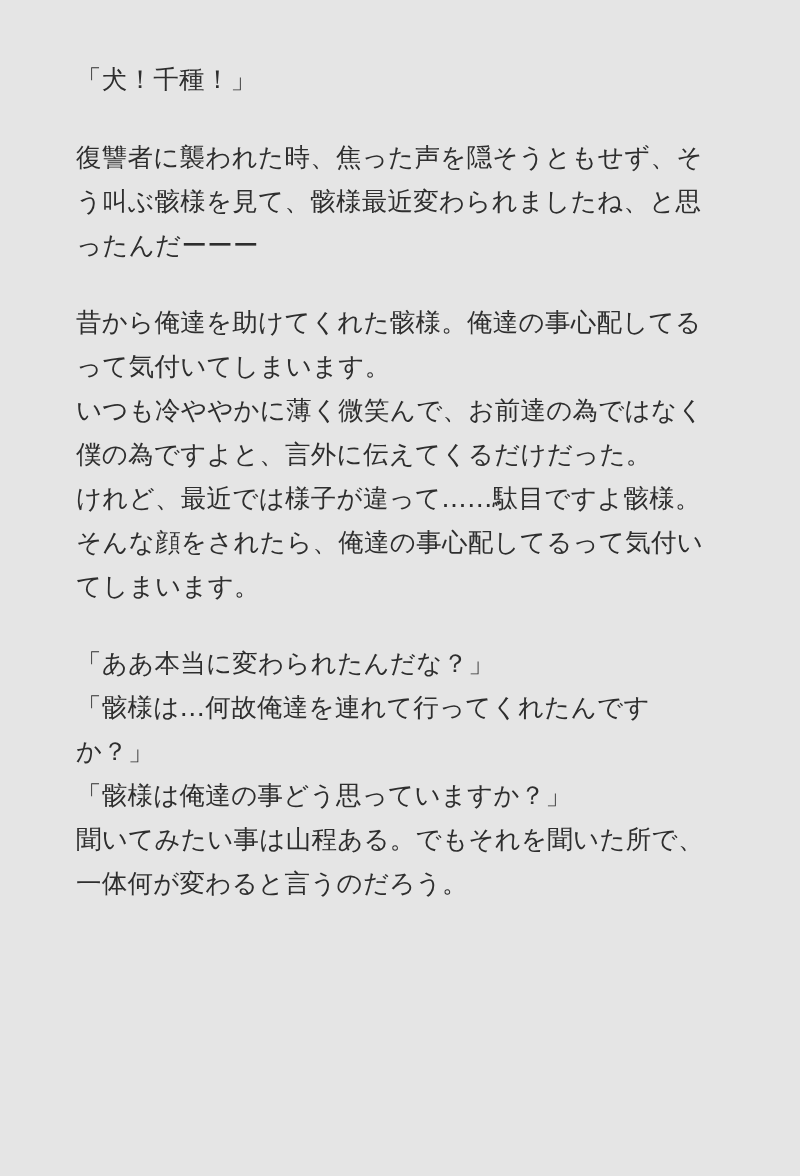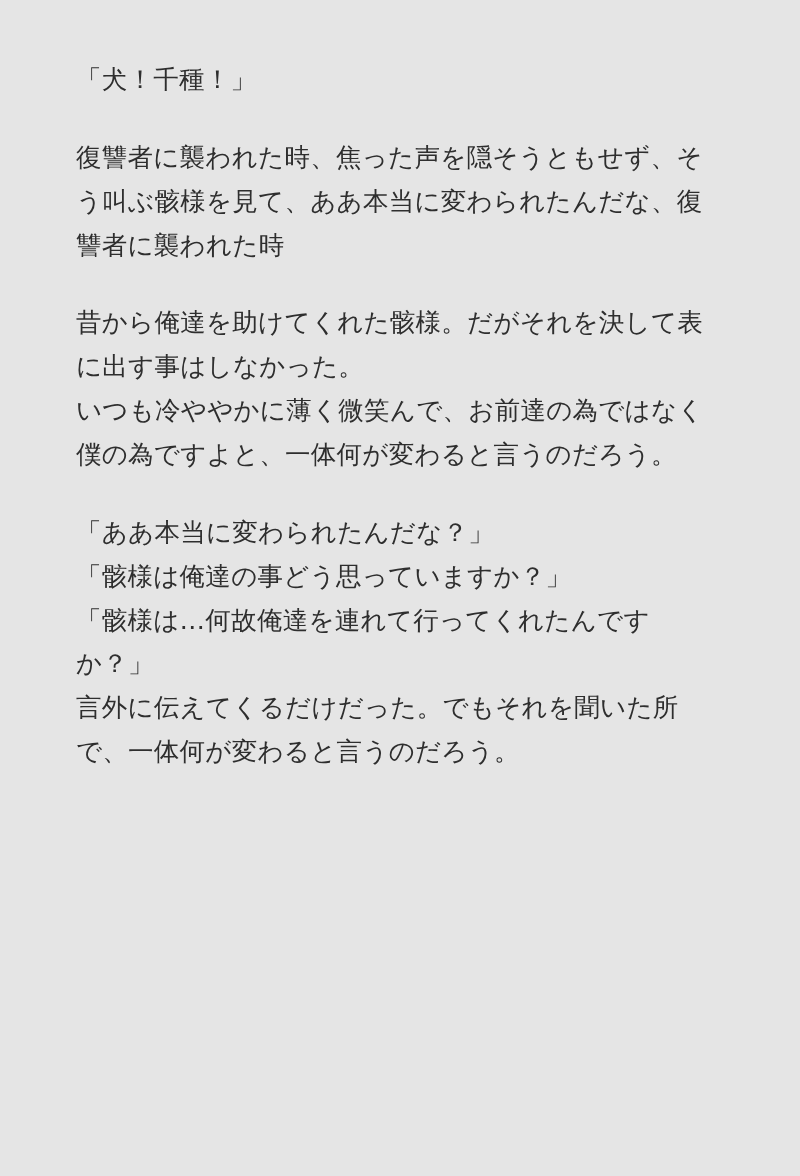--- a/index.html
+++ b/index.html
@@ -45,33 +45,34 @@
 <div class="page">
   <div class="doc-body">
 
     <div>
       <p class="para">「犬！千種！」</p>
     </div>
 
     <div class="gap"></div>
 
     <div>
-      <p class="para">復讐者に襲われた時、焦った声を隠そうともせず、そう叫ぶ骸様を見て、ああ本当に変わられたんだな、復讐者に襲われた時</p>
+      <p class="para">復讐者に襲われた時、焦った声を隠そうともせず、そう叫ぶ骸様を見て、骸様最近変わられましたね、と思ったんだーーー</p>
     </div>
 
     <div class="gap"></div>
 
     <div>
-      <p class="para">昔から俺達を助けてくれた骸様。だがそれを決して表に出す事はしなかった。</p>
-      <p class="para">いつも冷ややかに薄く微笑んで、お前達の為ではなく僕の為ですよと、一体何が変わると言うのだろう。</p>
+      <p class="para">昔から俺達を助けてくれた骸様。俺達の事心配してるって気付いてしまいます。</p>
+      <p class="para">いつも冷ややかに薄く微笑んで、お前達の為ではなく僕の為ですよと、言外に伝えてくるだけだった。</p>
+      <p class="para">けれど、最近では様子が違って……駄目ですよ骸様。そんな顔をされたら、俺達の事心配してるって気付いてしまいます。</p>
     </div>
 
     <div class="gap"></div>
 
     <div>
       <p class="para">「ああ本当に変わられたんだな？」</p>
+      <p class="para">「骸様は…何故俺達を連れて行ってくれたんですか？」</p>
       <p class="para">「骸様は俺達の事どう思っていますか？」</p>
-      <p class="para">「骸様は…何故俺達を連れて行ってくれたんですか？」</p>
-      <p class="para">言外に伝えてくるだけだった。でもそれを聞いた所で、一体何が変わると言うのだろう。</p>
+      <p class="para">聞いてみたい事は山程ある。でもそれを聞いた所で、一体何が変わると言うのだろう。</p>
     </div>
 
   </div>
 </div>
 
 </body></html>

